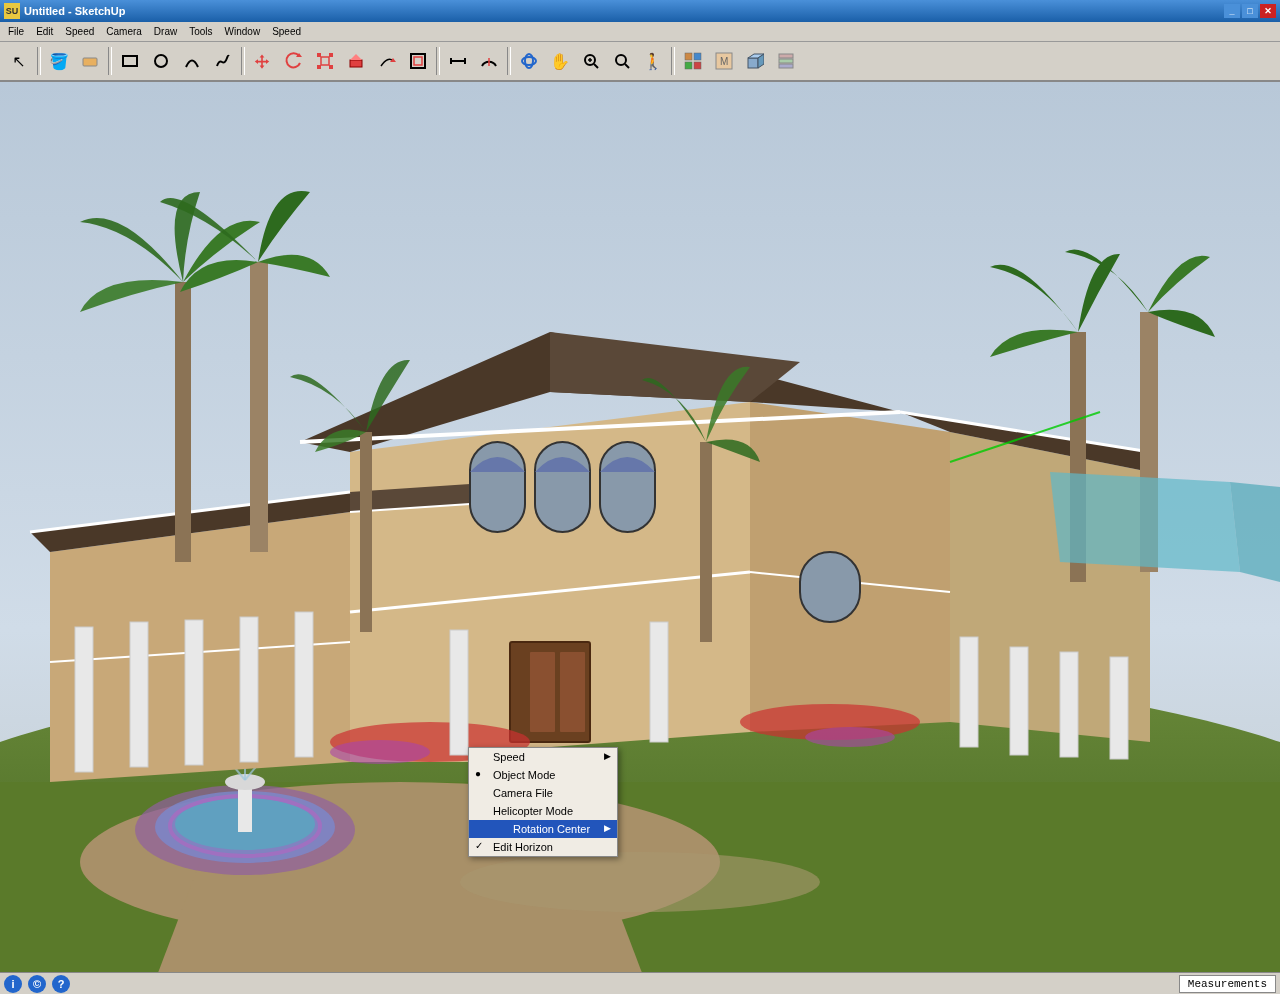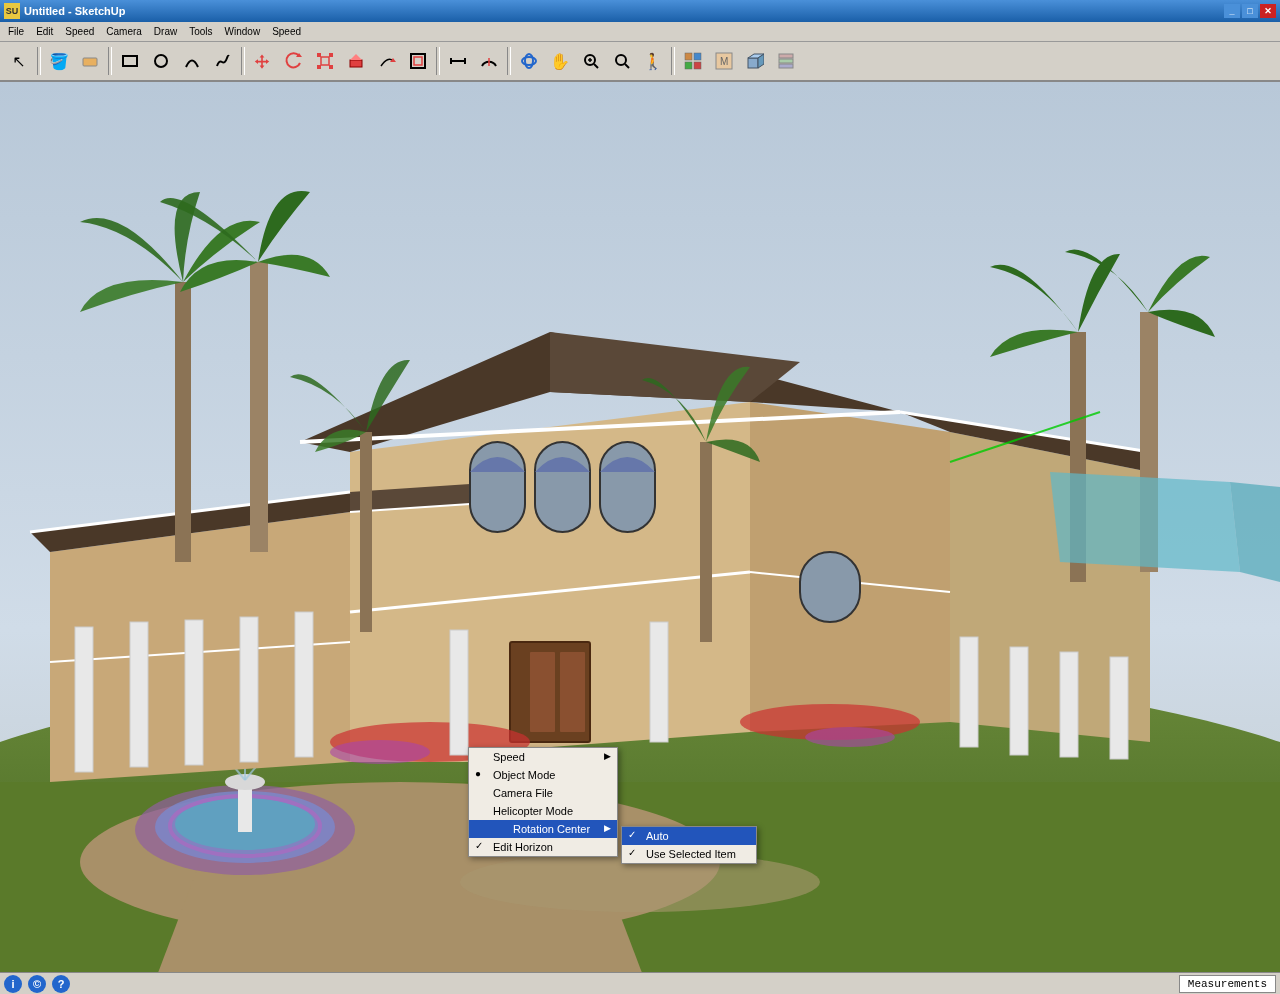--- a/index.html
+++ b/index.html
@@ -551,28 +551,20 @@
     </div>
     <div class="ctx-item has-arrow highlighted">
       <span>Rotation Center</span>
     </div>
     <div class="ctx-item checkmark">
       <span>Edit Horizon</span>
     </div>
   </div>
 
   
-  <div id="submenu">
-    <div class="sub-item checkmark highlighted">
-      <span>Auto</span>
-    </div>
-    <div class="sub-item checkmark">
-      <span>Use Selected Item</span>
-    </div>
-  </div>
 
   
   <div id="statusbar">
     <div id="statusbar-left">
       <div class="status-icon status-icon-info">i</div>
       <div class="status-icon status-icon-copy">©</div>
       <div class="status-icon status-icon-help">?</div>
     </div>
     <div id="measurements-box">
       <span>Measurements</span>

